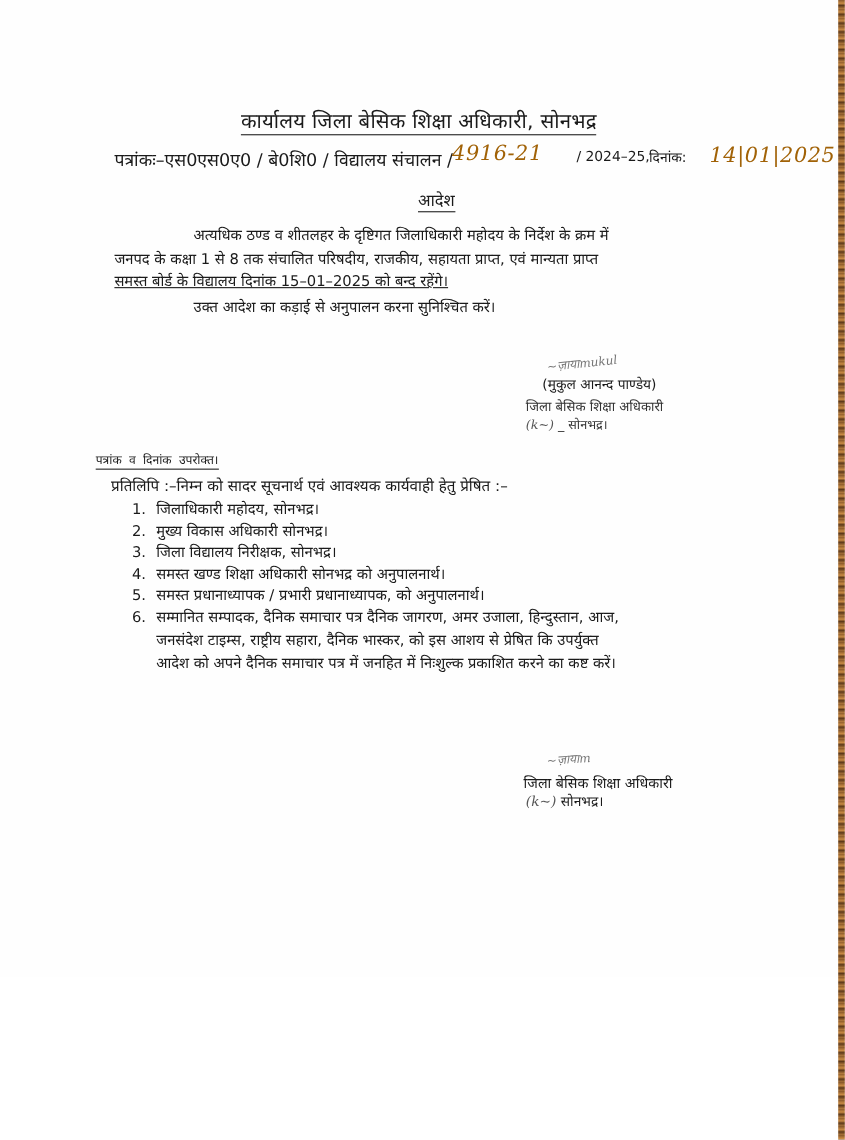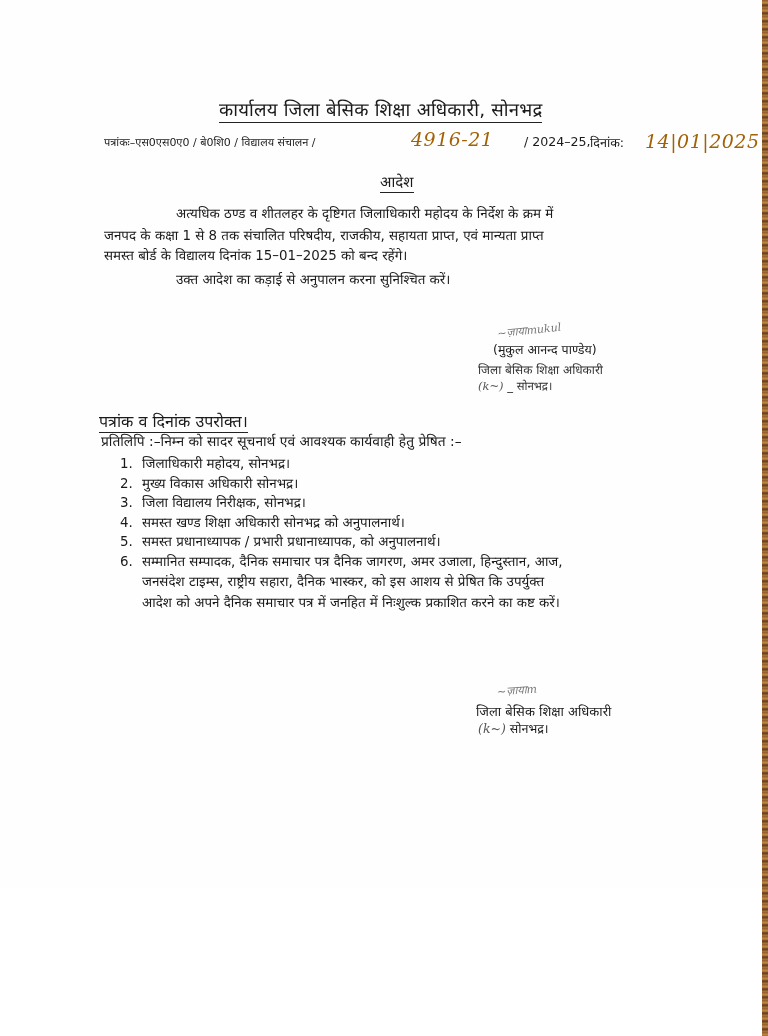--- a/index.html
+++ b/index.html
@@ -15,48 +15,49 @@
     }
     .wood-edge {
       position: absolute; right: 0; top: 0; width: 6px; height: 1036px;
       background: repeating-linear-gradient(180deg, #8a5a2b 0px, #c88a44 3px, #5e3a1a 5px, #b27a3e 8px);
     }
     .abs { position: absolute; white-space: nowrap; }
     .title {
       left: 219px; top: 96px; font-size: 18.5px; letter-spacing: 0.2px;
       border-bottom: 1.4px solid #222; padding-bottom: 1px;
     }
-    .refline { left: 104px; top: 134px; font-size: 11px; }
+    .refline { left: 104px; top: 134px; font-size: 16px; }
     .hand {
       font-family: "DejaVu Serif", serif; font-style: italic; font-size: 19px;
       color: #a16207; letter-spacing: 0.5px;
     }
     .ref-num { left: 411px; top: 128px; }
     .ref-year { left: 510px; top: 134px; font-size: 12.6px; margin-left: 14px; }
     .date-label { left: 590px; top: 134px; font-size: 12.6px; }
     .date-hand { left: 645px; top: 130px; }
     .order-head {
       left: 380px; top: 171px; font-size: 15px;
       border-bottom: 1.3px solid #222; padding-bottom: 1px;
     }
     .para { font-size: 13.4px; }
     .p1 { left: 176px; top: 204px; }
     .p2 { left: 104px; top: 226px; }
-    .p3 { left: 104px; top: 246px; }
+    .p3 { left: 104px; top: 246px; text-decoration: underline; }
     .p4 { left: 176px; top: 270px; }
     .sig-scribble {
       font-family: "DejaVu Serif", serif; font-style: italic; font-size: 11px; color: #777;
     }
     .sig1-scrib { left: 497px; top: 322px; transform: rotate(-6deg); }
     .sig1-name { left: 493px; top: 341px; font-size: 12.5px; }
     .sig1-desig { left: 478px; top: 361px; font-size: 12px; color: #333; }
     .sig1-place { left: 478px; top: 378px; font-size: 11.5px; color: #333; }
     .sub-head {
-      left: 99px; top: 410px; font-size: 16px;
+      left: 87px; top: 410px; font-size: 11px;
       border-bottom: 1.3px solid #222;
+      font-family: Liberation Mono, monospace;
     }
     .copy-intro { left: 101px; top: 431px; font-size: 13.8px; }
     .list { left: 120px; top: 454px; font-size: 13.4px; line-height: 19.6px; }
     .list .row { display: flex; }
     .list .num { width: 22px; }
     .cont1 { left: 142px; top: 572px; font-size: 13.4px; }
     .cont2 { left: 142px; top: 593px; font-size: 13.4px; }
     .sig2-scrib { left: 497px; top: 682px; transform: rotate(-4deg); }
     .sig2-desig { left: 476px; top: 702px; font-size: 13px; }
     .sig2-place { left: 478px; top: 720px; font-size: 12.5px; }

